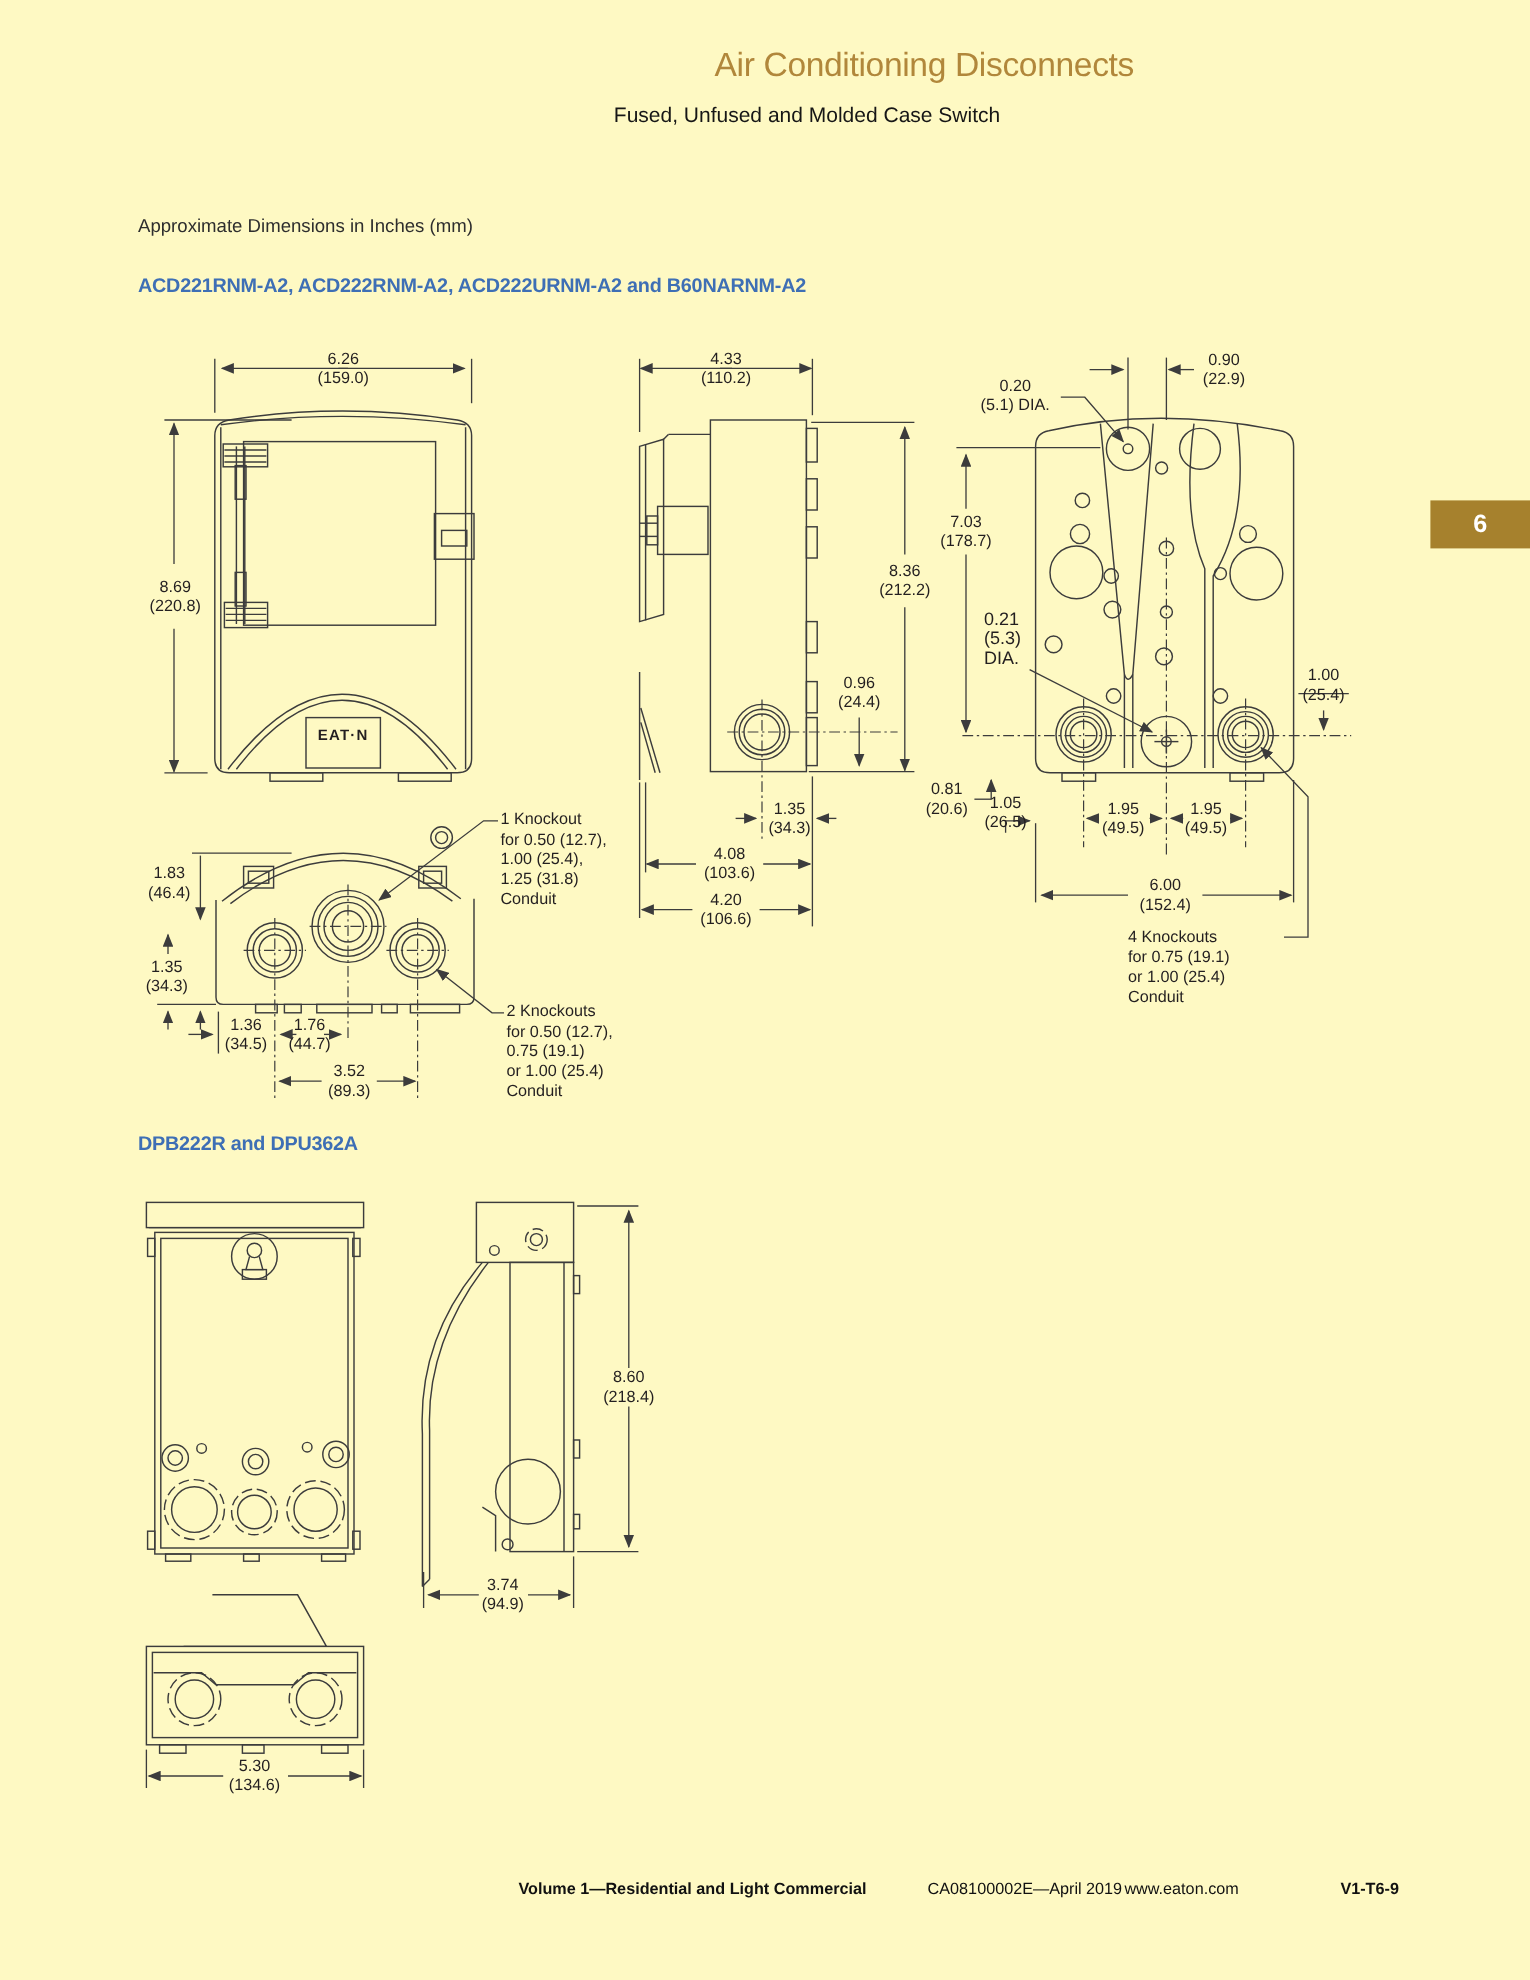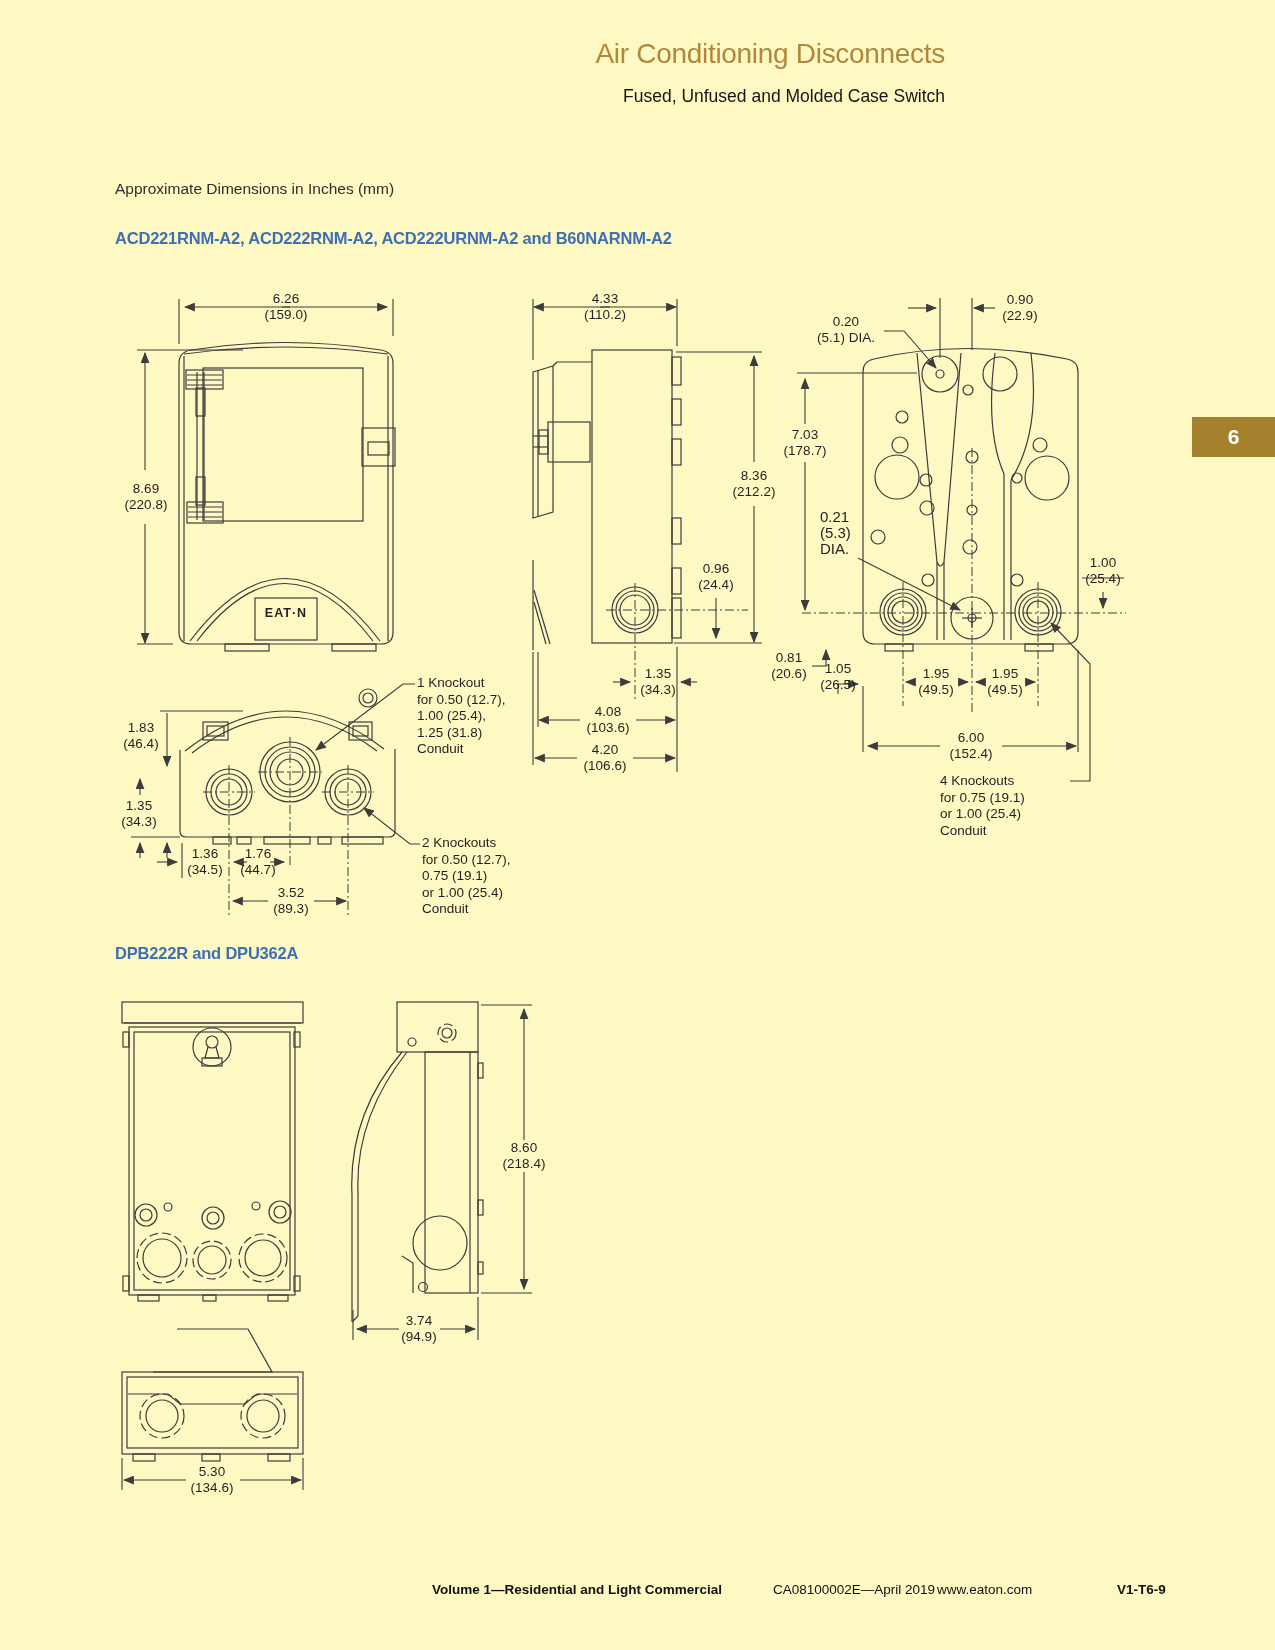--- a/index.html
+++ b/index.html
@@ -7,32 +7,32 @@
         font-family:"Liberation Sans","DejaVu Sans",sans-serif;color:#231F20;}
   svg.art{position:absolute;left:0;top:0;}
   svg.art *{stroke:var(--c-line,#3C3C3C);stroke-width:1.2;fill:none;}
   svg.art .cl{stroke-dasharray:9 3 2 3;stroke-width:1;}
   svg.art .dsh{stroke-dasharray:9 4;}
   svg.art .dl{stroke-width:1.1;}
   svg.art .ahp{fill:var(--c-line,#3C3C3C);stroke:none;}
   .abs{position:absolute;}
   .hdr-title{left:400px;top:38px;width:545px;text-align:right;font-size:28px;font-weight:500;
              letter-spacing:-.3px;color:var(--c-accent_gold,#B1873B);}
-  .hdr-sub{left:400px;top:86px;width:545px;text-align:right;font-size:17.5px;font-weight:500;color:#161616;}
+  .hdr-sub{left:400px;top:86px;width:545px;text-align:center;font-size:17.5px;font-weight:500;color:#161616;}
   .hdr-chap{left:998px;top:16px;width:117px;text-align:right;font-size:66px;font-weight:300;
             letter-spacing:-3px;color:var(--c-accent_gold,#B1873B);}
   .side-tab{left:1192px;top:417px;width:83px;height:40px;background:var(--c-tab_gold,#A6812D);
             color:#fff;font-size:21px;font-weight:700;display:flex;align-items:center;justify-content:center;}
   .intro{left:115px;top:180px;font-size:15.5px;color:#2e2e2e;}
   .sec-h{left:115px;font-size:16.5px;font-weight:700;color:var(--c-heading_blue,#3E6FB5);letter-spacing:-.2px;}
   .dim{white-space:pre-line;text-align:center;font-size:13.5px;line-height:16px;transform:translateX(-50%);}
   .dimL{white-space:pre-line;text-align:left;font-size:15px;line-height:16px;}
   .note{white-space:pre-line;text-align:left;font-size:13.5px;line-height:16.5px;}
   .logo{transform:translateX(-50%);font-size:12.5px;font-weight:700;letter-spacing:1px;}
-  .footer{top:1566px;font-size:13.5px;color:#111;margin-top:16px;}
+  .footer{top:1566px;font-size:13.5px;color:#111;}
   .b{font-weight:700;}
 </style>
 </head>
 <body>
 
 <div class="page" style="--c-accent_gold: #B1873B; --c-tab_gold: #A6812D; --c-heading_blue: #3E6FB5; --c-line: #3C3C3C; --c-text: #231F20;">
 
 <svg class="art" width="1275" height="1650" viewBox="0 0 1275 1650">
   <defs>
     <marker id="ah" viewBox="0 0 10 8" refX="9" refY="4" markerWidth="11" markerHeight="9" orient="auto" markerUnits="userSpaceOnUse">

